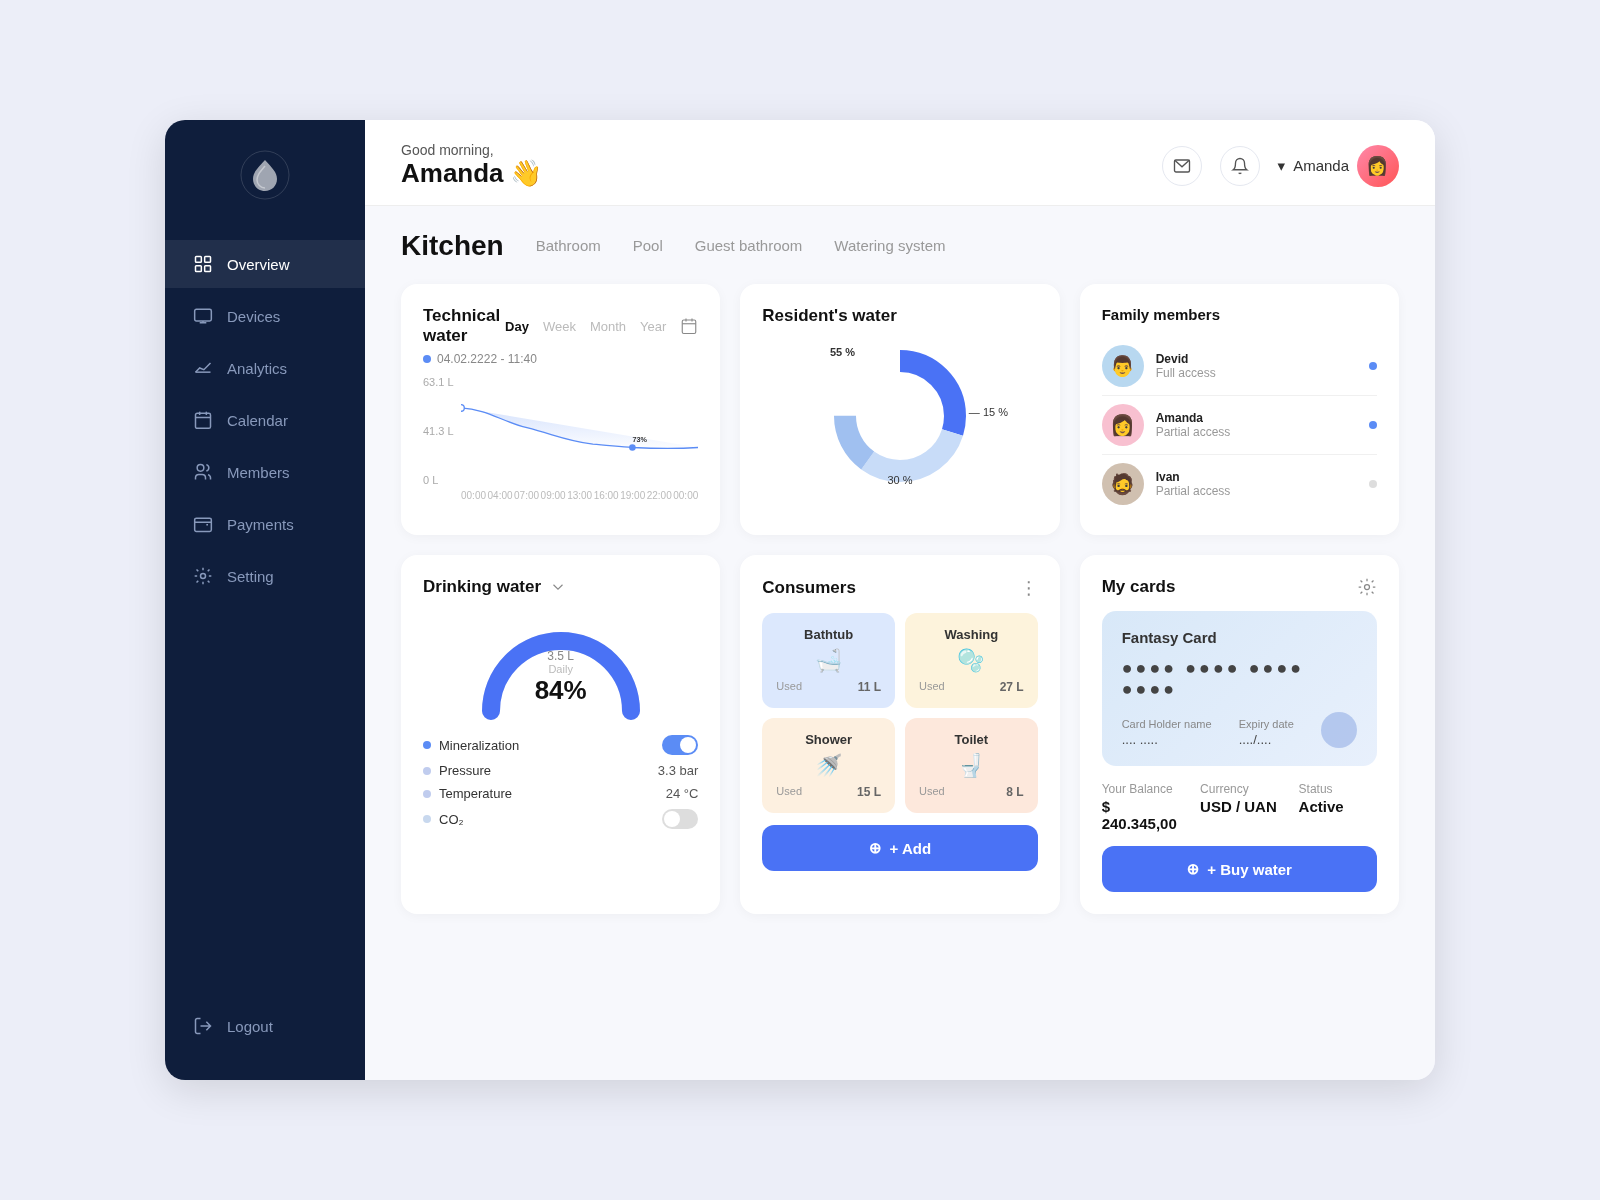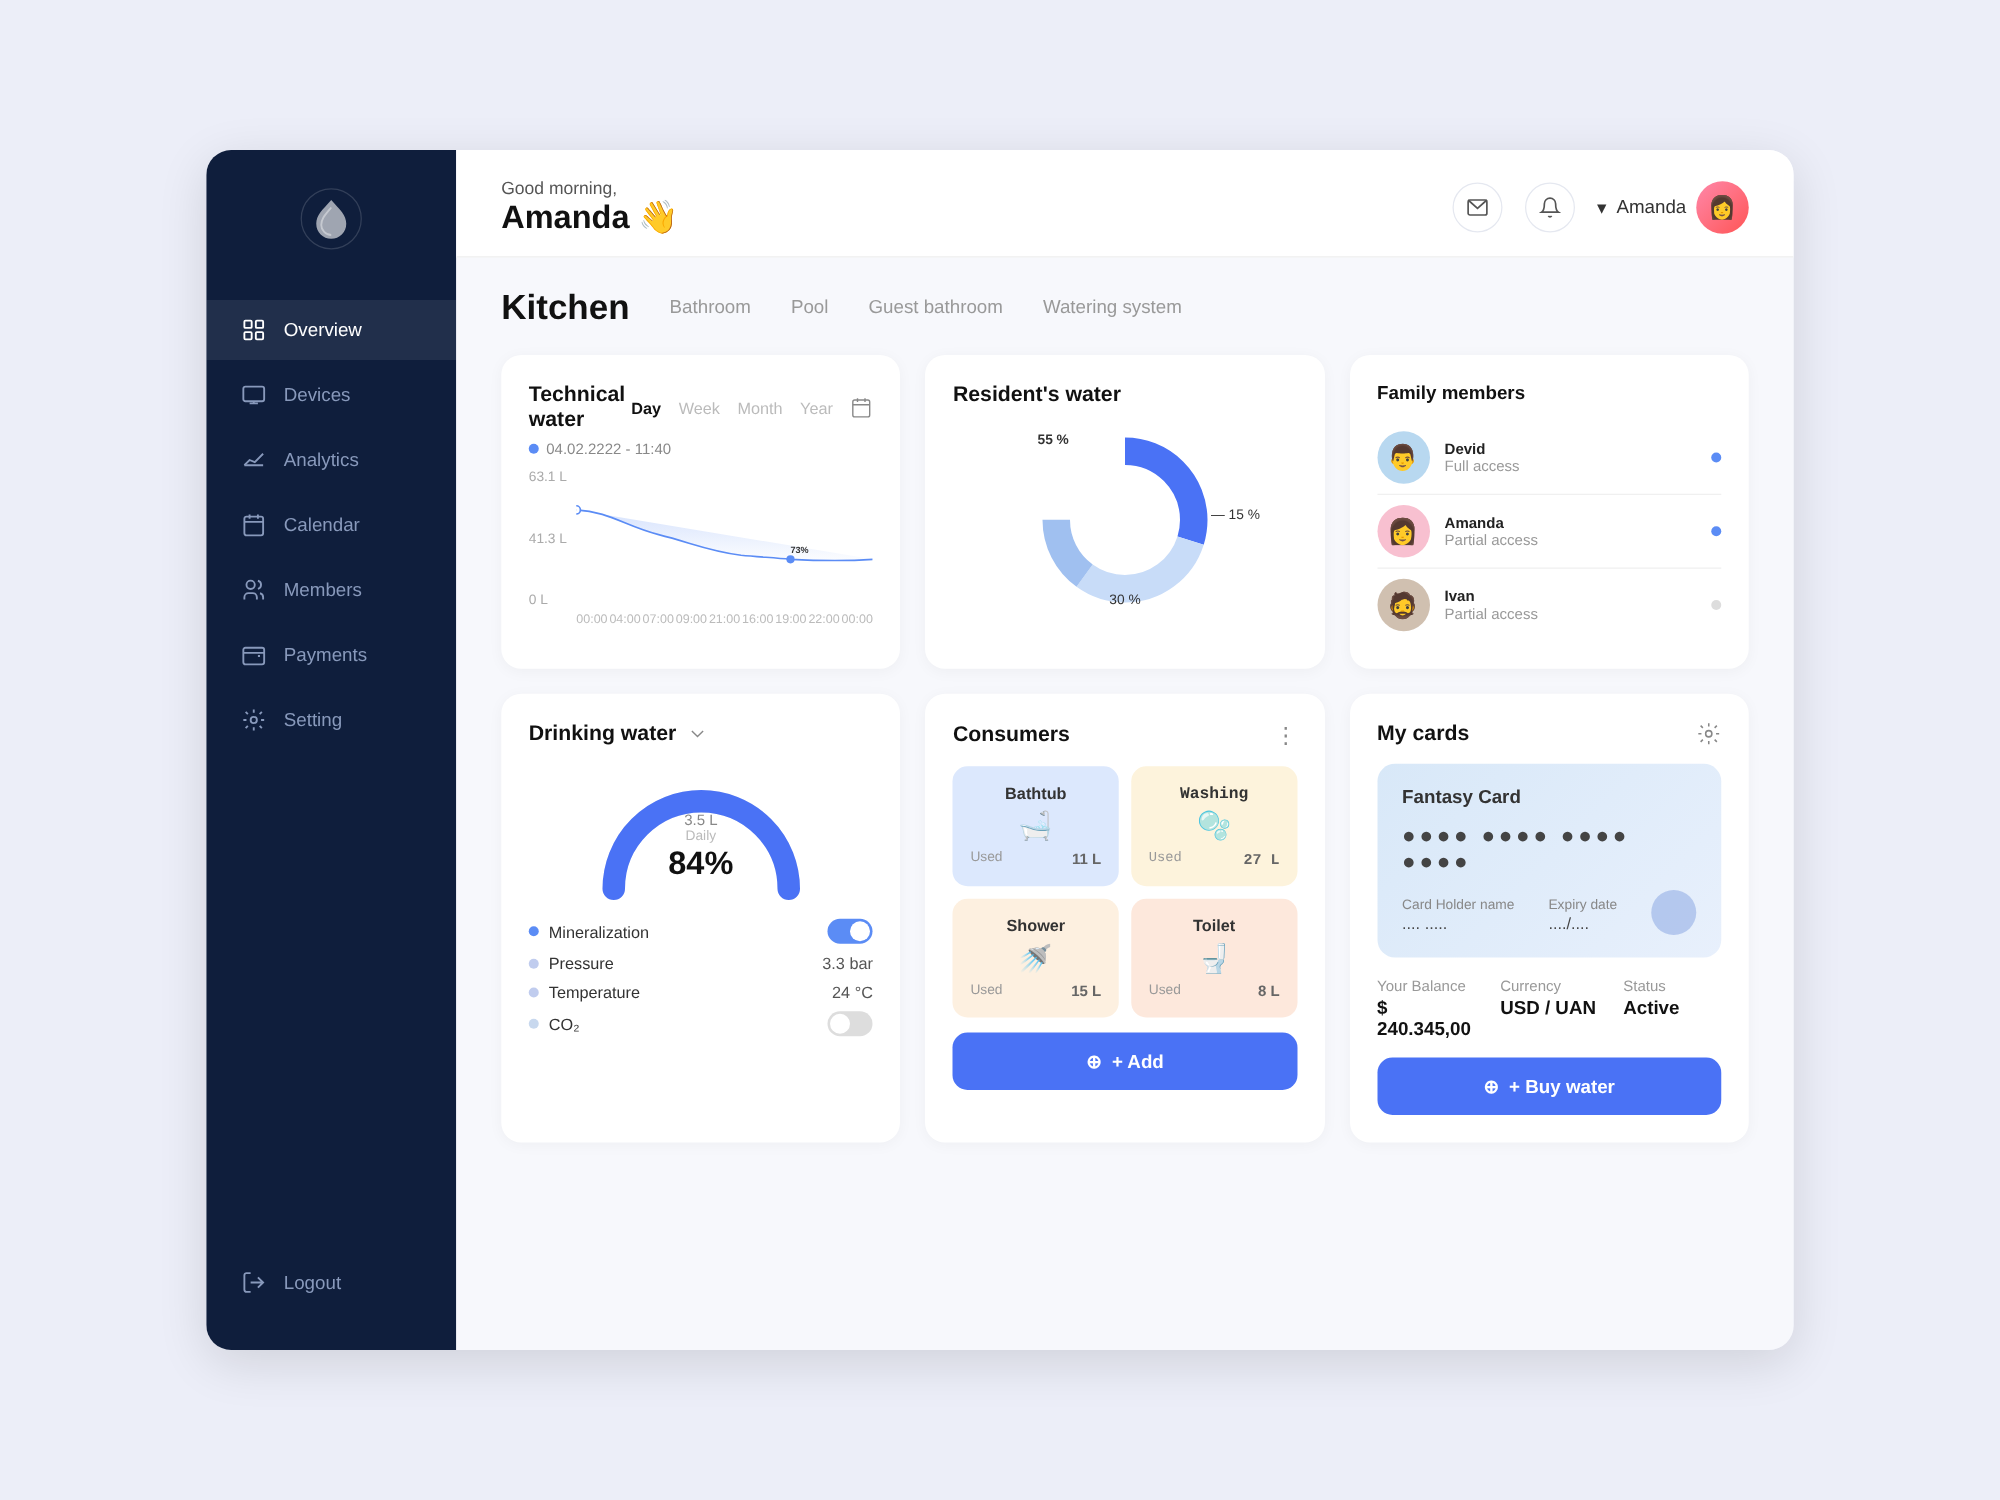--- a/index.html
+++ b/index.html
@@ -390,21 +390,21 @@
     }
     .consumer-item {
       border-radius: 12px;
       padding: 14px;
       display: flex;
       flex-direction: column;
       align-items: center;
       gap: 6px;
     }
     .consumer-item.blue { background: #dce8fd; }
-    .consumer-item.yellow { background: #fdf3dc; font-family: Liberation Mono, monospace; }
+    .consumer-item.yellow { background: #fdf3dc; }
     .consumer-item.orange { background: #fdf0e0; }
     .consumer-item.peach { background: #fde8dc; }
     .consumer-name {
       font-size: 13px;
       font-weight: 600;
       color: #333;
     }
     .consumer-icon {
       font-size: 22px;
       color: #888;
@@ -685,21 +685,21 @@
                 <circle cx="260" cy="80" r="5" fill="#5b8cf5"></circle>
                 <text x="260" y="72" fill="#333" font-size="11" font-weight="700">73%</text>
               </svg>
             </div>
           </div>
           <div class="chart-x-labels">
             <span>00:00</span>
             <span>04:00</span>
             <span>07:00</span>
             <span>09:00</span>
-            <span>21:00</span>
+            <span>13:00</span>
             <span>16:00</span>
             <span>19:00</span>
             <span>22:00</span>
             <span>00:00</span>
           </div>
         </div>
 
         <div class="card resident-water-card">
           <div class="card-title" style="margin-bottom:10px">Resident's water</div>
           <div class="donut-wrapper">

